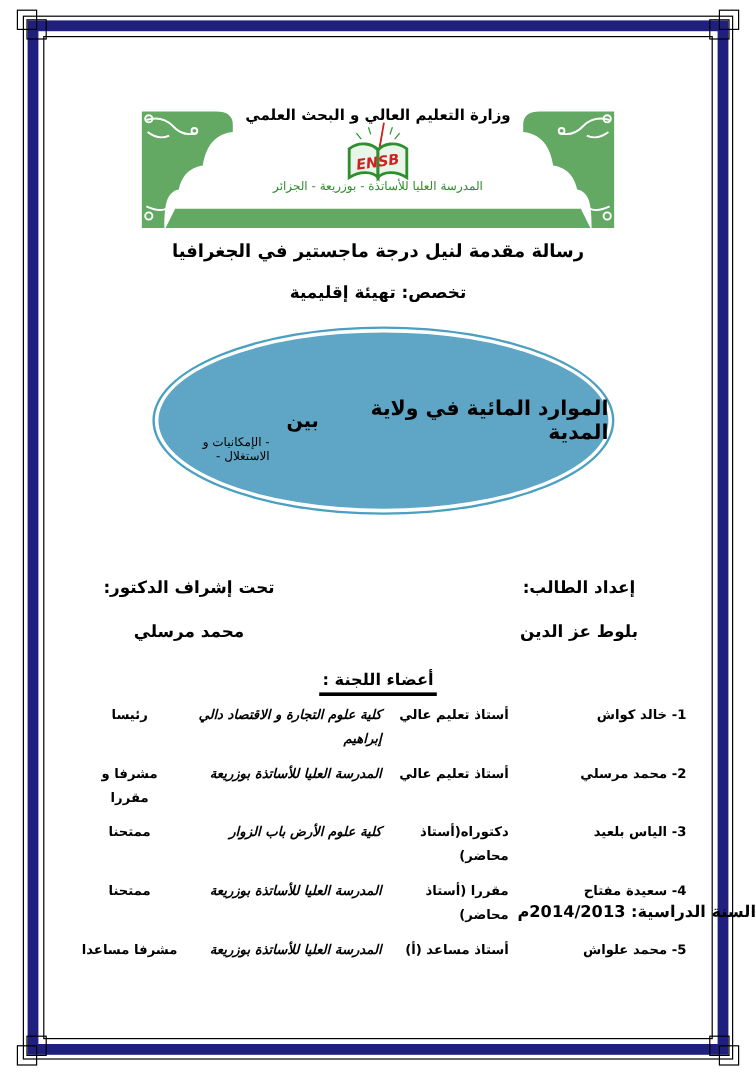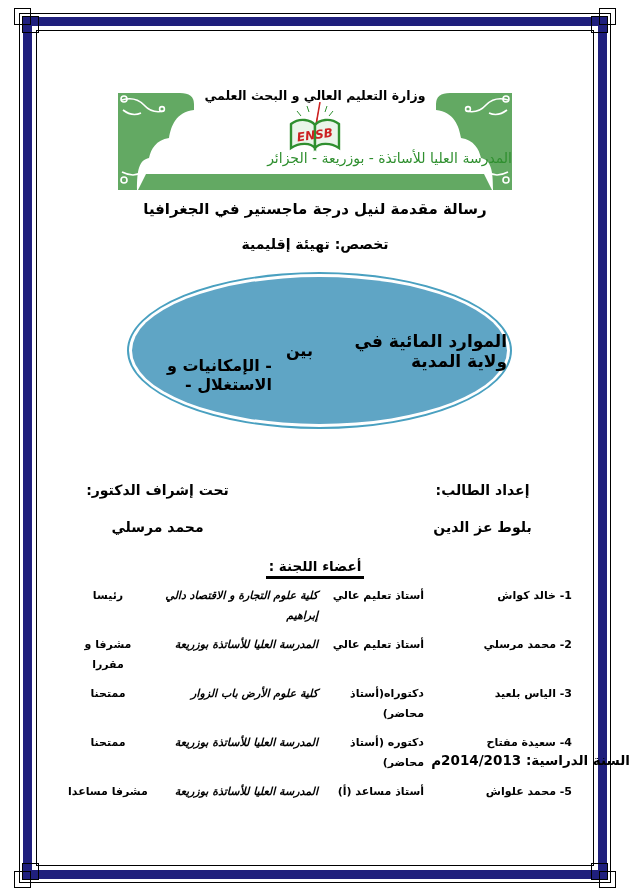--- a/index.html
+++ b/index.html
@@ -10,32 +10,32 @@
   
   .frame-outer{position:absolute;left:19px;top:13px;right:19px;bottom:13px;border:1px solid #000;}
   .frame-band{position:absolute;left:23px;top:17px;right:23px;bottom:17px;border:9px solid #1f1f7d;}
   .frame-inner{position:absolute;left:36px;top:30px;right:36px;bottom:30px;border:1px solid #000;}
   .knot{position:absolute;width:15px;height:15px;border:1px solid #000;background:transparent;}
   
   .banner{position:absolute;left:118px;top:88px;width:394px;height:102px;direction:rtl;}
   .banner svg{position:absolute;left:0;top:0;}
   .ministry{position:absolute;left:0;right:0;top:0;text-align:center;font-size:12.5px;font-weight:bold;}
   .logo-wrap{position:absolute;left:167px;top:14px;width:60px;height:50px;}
-  .school-ar{position:absolute;left:0;right:0;top:62px;font-size:14px;color:#2f8f2f;}
+  .school-ar{position:absolute;left:0;right:0;top:62px;text-align:center;font-size:10px;color:#2f8f2f;}
   .school-fr{position:absolute;left:0;right:0;top:73px;text-align:center;font-size:8.5px;color:#2f8f2f;direction:ltr;}
   
   .thesis-line1{position:absolute;left:0;right:0;top:200px;text-align:center;font-size:15px;font-weight:bold;}
   .thesis-line2{position:absolute;left:0;right:0;top:236px;text-align:center;font-size:14px;font-weight:bold;}
   
   .oval-outer{position:absolute;left:127px;top:272px;width:385px;height:157px;border:2px solid #49a0c0;border-radius:50%;background:#fff;box-sizing:border-box;}
   .oval-inner{position:absolute;left:3px;top:3px;right:3px;bottom:3px;border-radius:50%;background:#5fa5c5;
     display:flex;flex-direction:row;align-items:center;justify-content:center;gap:14px;}
   .oval-inner .t1{font-size:17px;font-weight:bold;}
   .oval-inner .t2{font-size:16px;font-weight:bold;}
-  .oval-inner .t3{font-size:16px;font-weight:bold;letter-spacing:1px;margin-top:48px;}
+  .oval-inner .t3{font-size:10px;font-weight:normal;letter-spacing:1px;margin-top:48px;}
   
   .prep{position:absolute;left:60px;right:60px;top:472px;display:flex;justify-content:space-between;direction:rtl;}
   .prep .col{text-align:center;font-weight:bold;font-size:14px;line-height:37px;}
   .prep .col.student{width:175px;}
   .prep .col.supervisor{width:195px;}
   
   .committee-heading{position:absolute;left:0;right:0;top:556px;text-align:center;}
   .committee-heading span{display:inline-block;font-size:13.5px;font-weight:bold;border-bottom:3.5px solid #000;padding:0 3px 2px 3px;}
   .committee{position:absolute;left:58px;right:58px;top:586px;direction:rtl;display:grid;
     grid-template-columns:148px 100px 176px 80px;row-gap:9px;font-size:11px;font-weight:bold;line-height:20px;}
@@ -147,21 +147,21 @@
   <div class="c-degree">أستاذ تعليم عالي</div>
   <div class="c-inst">المدرسة العليا للأساتذة  بوزريعة</div>
   <div class="c-role">مشرفا و مقررا</div>
 
   <div class="c-name">3- الياس بلعيد</div>
   <div class="c-degree">دكتوراه(أستاذ محاضر)</div>
   <div class="c-inst">كلية علوم الأرض   باب الزوار</div>
   <div class="c-role">ممتحنا</div>
 
   <div class="c-name">4- سعيدة مفتاح</div>
-  <div class="c-degree">دكتوره (أستاذ محاضر)</div>
+  <div class="c-degree">مقررا (أستاذ محاضر)</div>
   <div class="c-inst">المدرسة العليا للأساتذة  بوزريعة</div>
   <div class="c-role">ممتحنا</div>
 
   <div class="c-name">5- محمد علواش</div>
   <div class="c-degree">أستاذ مساعد  (أ)</div>
   <div class="c-inst">المدرسة العليا للأساتذة  بوزريعة</div>
   <div class="c-role">مشرفا مساعدا</div>
 </div>
 
 <div class="year">السنة الدراسية: 2014/2013م</div>

